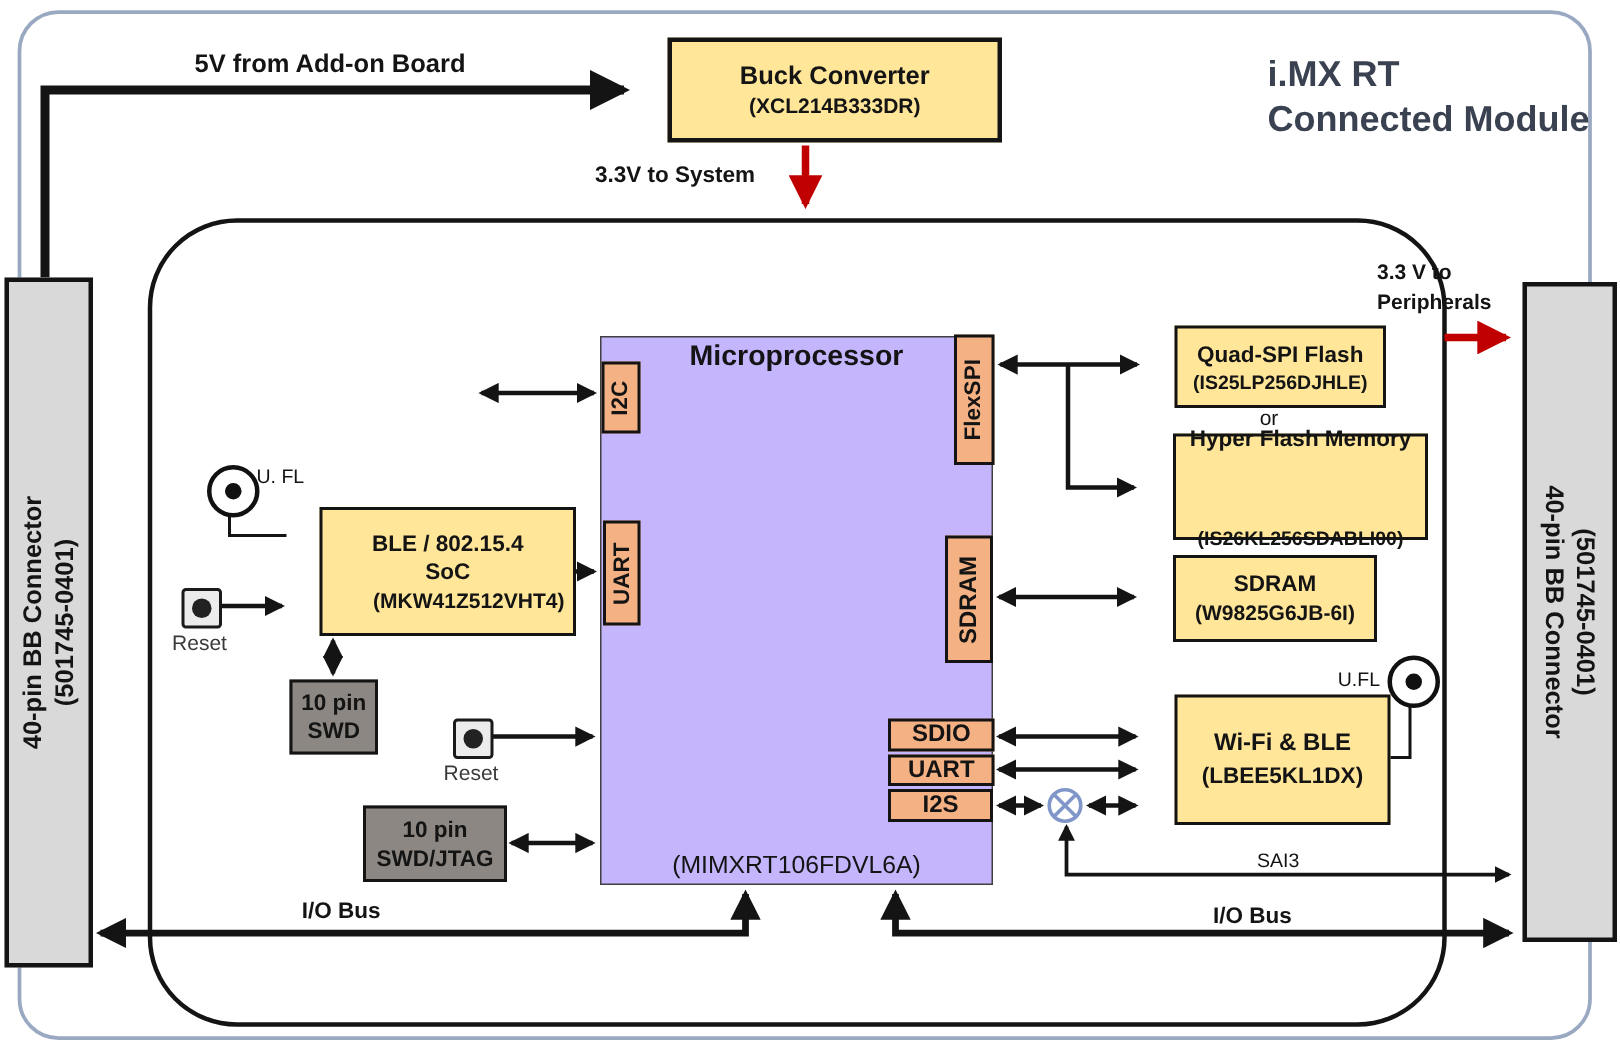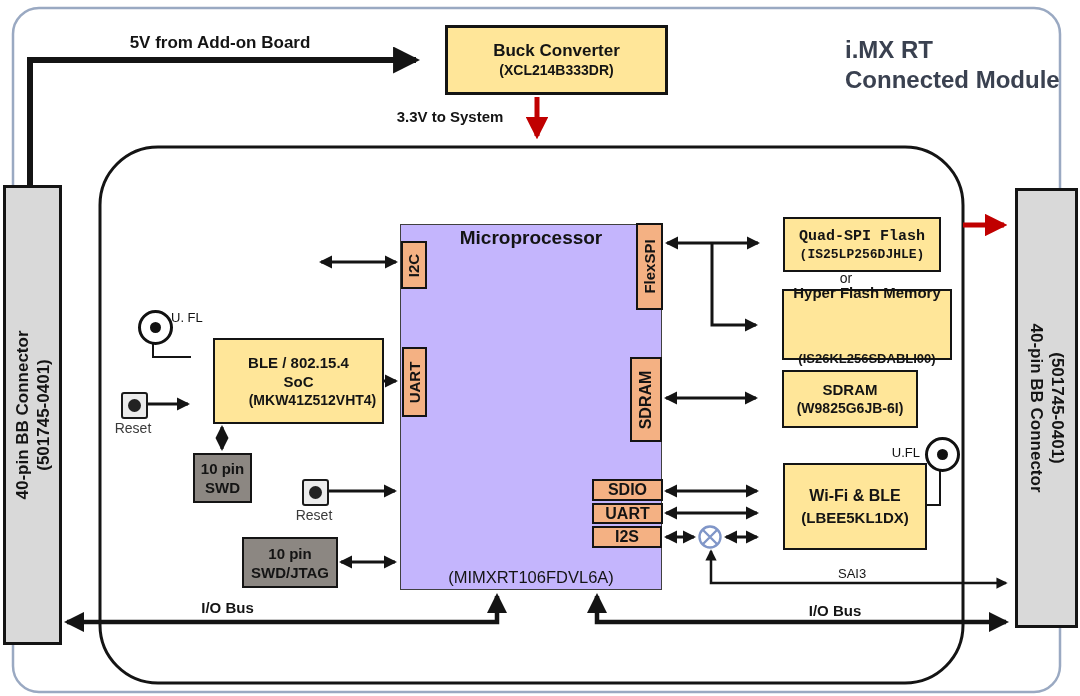--- a/index.html
+++ b/index.html
@@ -107,20 +107,24 @@
 
   <div class="lbl t-bold" style="left:110px;top:33px;width:220px;text-align:center;font-size:17px;">5V from Add-on Board</div>
 
   <div class="box yellow" style="left:425px;top:25px;width:223px;height:70px;border-width:3px;">
     <span style="font-size:17px;font-weight:bold;line-height:21px;">Buck Converter</span>
     <span style="font-size:14px;font-weight:bold;line-height:19px;">(XCL214B333DR)</span>
   </div>
 
   <div class="lbl t-bold" style="left:375px;top:108px;width:150px;text-align:center;font-size:15px;">3.3V to System</div>
 
+  <div class="lbl t-bold" style="left:918px;top:171px;font-size:14px;line-height:20px;z-index:4;">
+    <div>3.3 V to</div>
+    <div>Peripherals</div>
+  </div>
 
   <div class="lbl t-bold" style="left:845px;top:35px;font-size:24px;line-height:30px;color:#3A4150;">
     <div>i.MX RT</div>
     <div>Connected Module</div>
   </div>
 
 
   <div class="ufl" style="left:138px;top:310px;">
     <div class="dot"></div>
   </div>
@@ -172,21 +176,21 @@
   <div class="port" style="left:592px;top:479px;width:71px;height:22px;font-size:16px;">
     <span>SDIO</span>
     </div>
   <div class="port" style="left:592px;top:503px;width:71px;height:21px;font-size:16px;">
     <span>UART</span>
     </div>
   <div class="port" style="left:592px;top:526px;width:70px;height:22px;font-size:16px;">
     <span>I2S</span>
     </div>
 
-  <div class="box yellow" style="left:763px;top:217px;width:158px;height:55px;font-family:Liberation Mono, monospace;">
+  <div class="box yellow" style="left:763px;top:217px;width:141px;height:55px;">
     <span class="name15">Quad-SPI Flash</span>
     <span class="part13">(IS25LP256DJHLE)</span>
   </div>
   <div class="lbl" style="left:831px;top:270px;width:30px;text-align:center;font-size:14px;">or</div>
   <div class="box yellow" style="left:762px;top:289px;width:170px;height:71px;gap:48px;">
     <span class="name15">Hyper Flash Memory</span>
     <span class="part13">(IS26KL256SDABLI00)</span>
   </div>
   <div class="box yellow" style="left:762px;top:370px;width:136px;height:58px;">
     <span class="name15">SDRAM</span>

